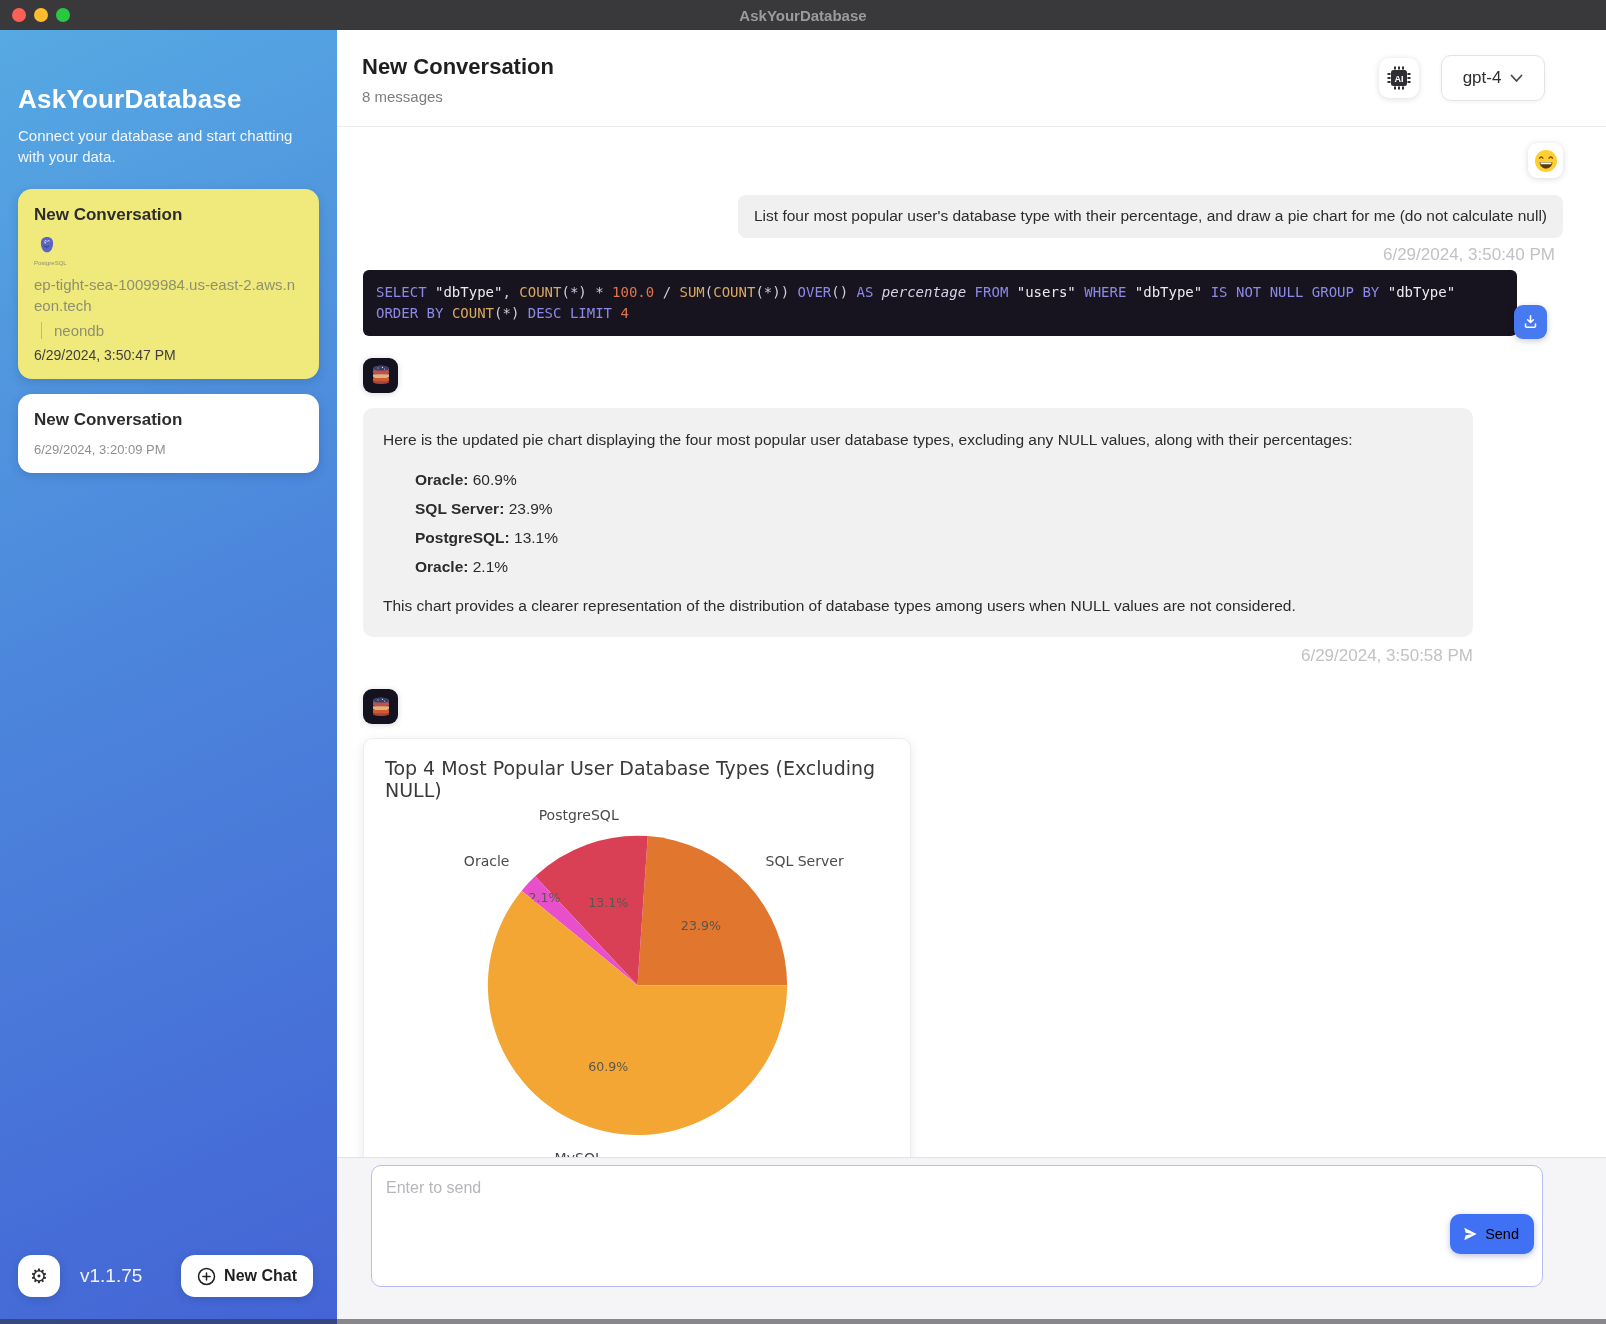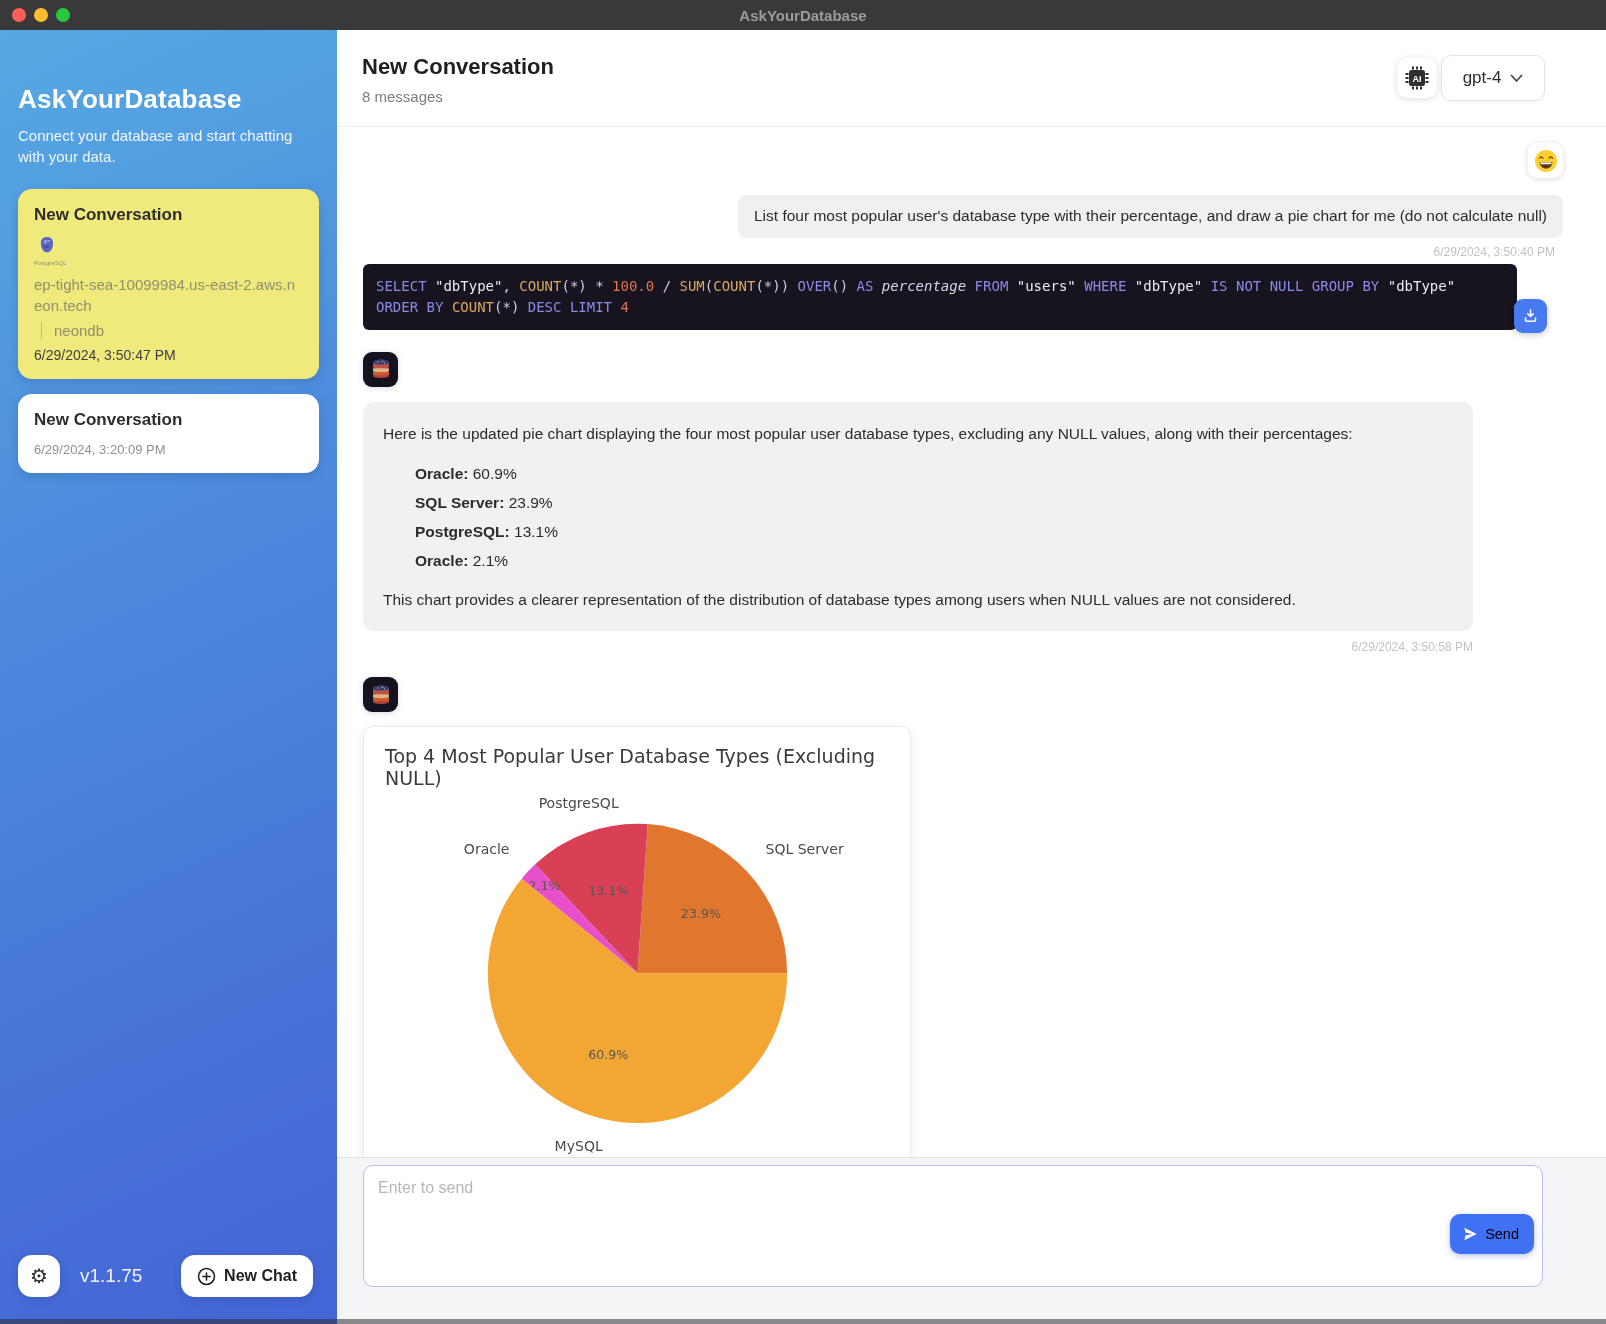--- a/index.html
+++ b/index.html
@@ -62,21 +62,21 @@
   
   .main { position:absolute; top:30px; left:337px; right:0; bottom:0; background:#ffffff; }
   .main-header {
     position:absolute; top:0; left:0; right:0; height:97px;
     display:flex; align-items:center; justify-content:space-between;
     padding:0 61px 0 25px; border-bottom:1px solid #ececee; background:#fff;
   }
   .main-header-titles { display:flex; flex-direction:column; gap:8px; padding-top:2px; }
   .main-title { font-size:22px; font-weight:bold; color:#1f1f21; }
   .main-subtitle { font-size:15px; color:#7d7d82; }
-  .header-right { display:flex; align-items:center; gap:4px; }
+  .header-right { display:flex; align-items:center; gap:22px; }
   .chip-btn {
     width:40px; height:40px; border-radius:10px; background:#fff;
     display:flex; align-items:center; justify-content:center; cursor:pointer;
     box-shadow:0 1px 6px rgba(0,0,0,.14);
   }
   .model-select {
     width:104px; height:46px; border:1px solid #e4e4e7; border-radius:10px; background:#fff;
     display:flex; align-items:center; justify-content:center; gap:9px; cursor:pointer;
     box-shadow:0 1px 4px rgba(0,0,0,.05);
   }
@@ -92,21 +92,21 @@
     display:flex; align-items:center; justify-content:center;
     box-shadow:0 1px 6px rgba(0,0,0,.15); flex:none;
   }
   .avatar.self-end { align-self:flex-end; }
   .ai-avatar { background:#14121f; }
   .user-bubble {
     align-self:flex-end; margin-top:17px; max-width:920px;
     background:#f0f0f1; border-radius:8px; padding:11px 16px;
     font-size:15.5px; color:#2c2c2e; line-height:1.35;
   }
-  .msg-time { font-size:12px; color:#c2c2c6; }
+  .msg-time { font-size:17px; color:#c2c2c6; }
   .user-time { align-self:flex-end; margin:7px 8px 0 0; }
   .sql-wrap { position:relative; margin-top:5px; width:1154px; align-self:flex-start; }
   .sql-block {
     background:#17141f; border-radius:6px; padding:12px 13px;
     font-family:"DejaVu Sans Mono","Liberation Mono",monospace;
     font-size:14px; line-height:21px; color:#cfccdd; white-space:pre-wrap;
   }
   .tok-kw { color:#8d89e6; } .tok-fn { color:#d9a95e; }
   .tok-num { color:#e0754d; } .tok-str { color:#eceaf2; }
   .tok-pl { color:#cfccdd; } .tok-id { color:#d6d3e8; font-style:italic; }
@@ -133,21 +133,21 @@
     background:#ffffff; border:1px solid #ededef; border-radius:10px;
     box-shadow:0 3px 12px rgba(0,0,0,.09); padding:18px 21px 6px 21px;
     font-family:"DejaVu Sans", sans-serif;
   }
   .chart-title { font-size:19px; color:#3a3a3c; }
   .chart-svg { display:block; width:505px; margin-top:2px; }
 
   
   .footer {
     position:absolute; left:0; right:0; bottom:0; height:167px;
-    background:#f5f5f7; border-top:1px solid #e3e3e6; padding:7px 63px 0 26px;
+    background:#f5f5f7; border-top:1px solid #e3e3e6; padding:7px 63px 0 34px;
   }
   .composer {
     position:relative; width:100%; height:122px; background:#ffffff;
     border:1.5px solid #b8bdf2; border-radius:10px;
   }
   .composer textarea {
     width:100%; height:100%; border:none; outline:none; resize:none; background:transparent;
     padding:13px 110px 13px 14px; font-family:"Liberation Sans", sans-serif;
     font-size:16px; color:#2c2c2e;
   }

